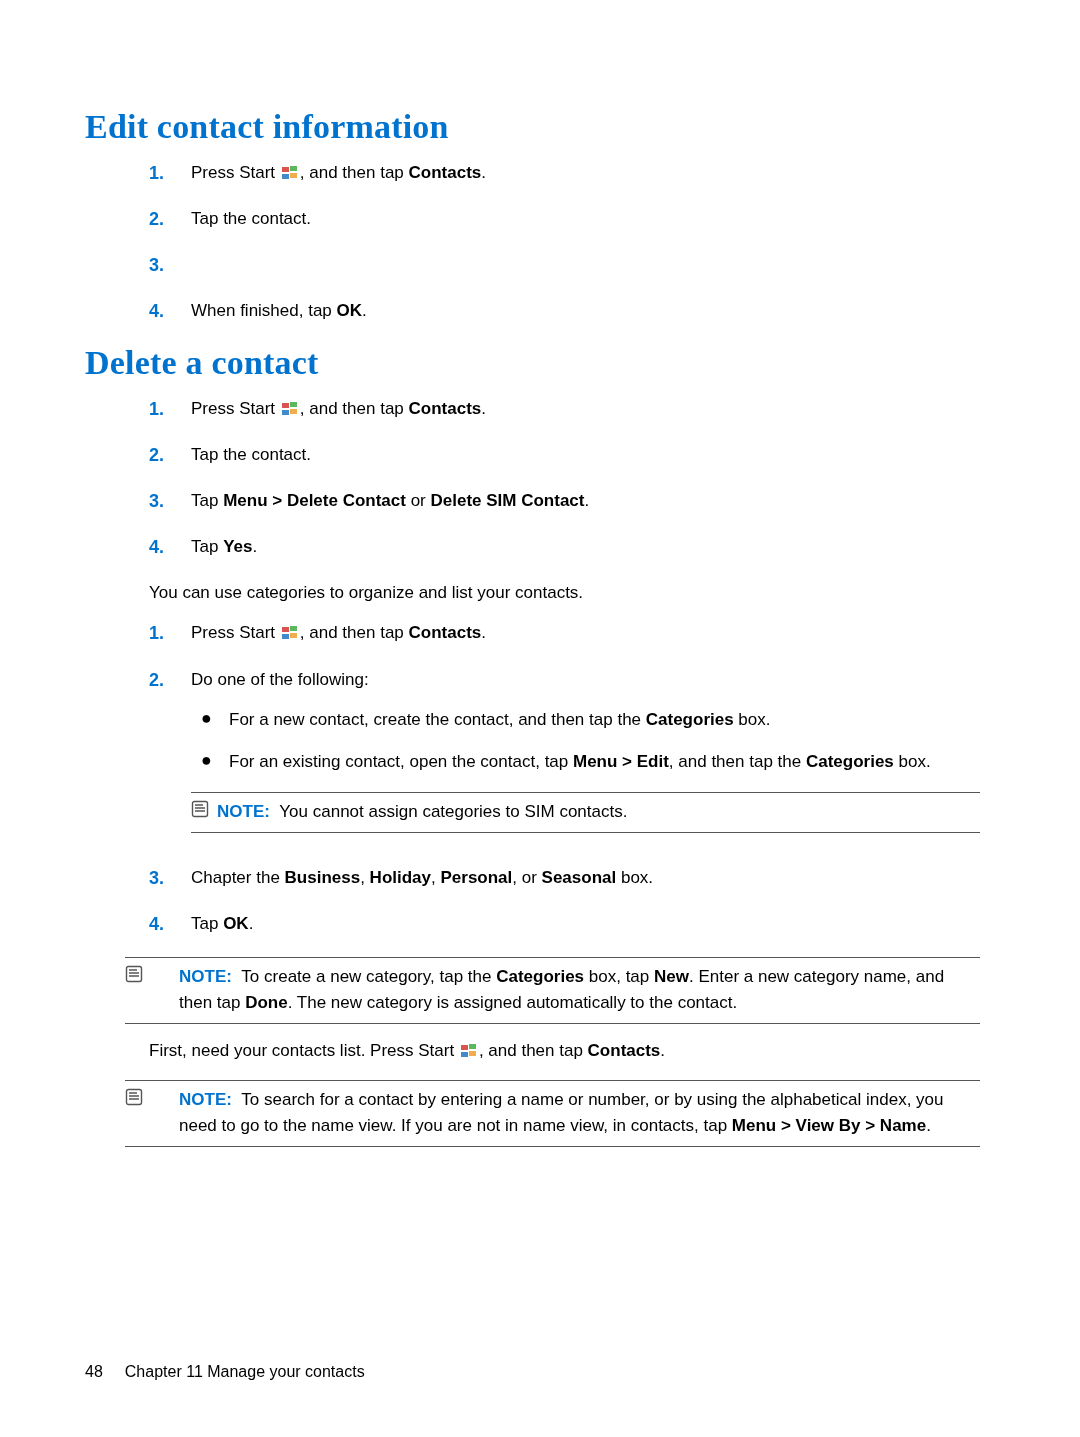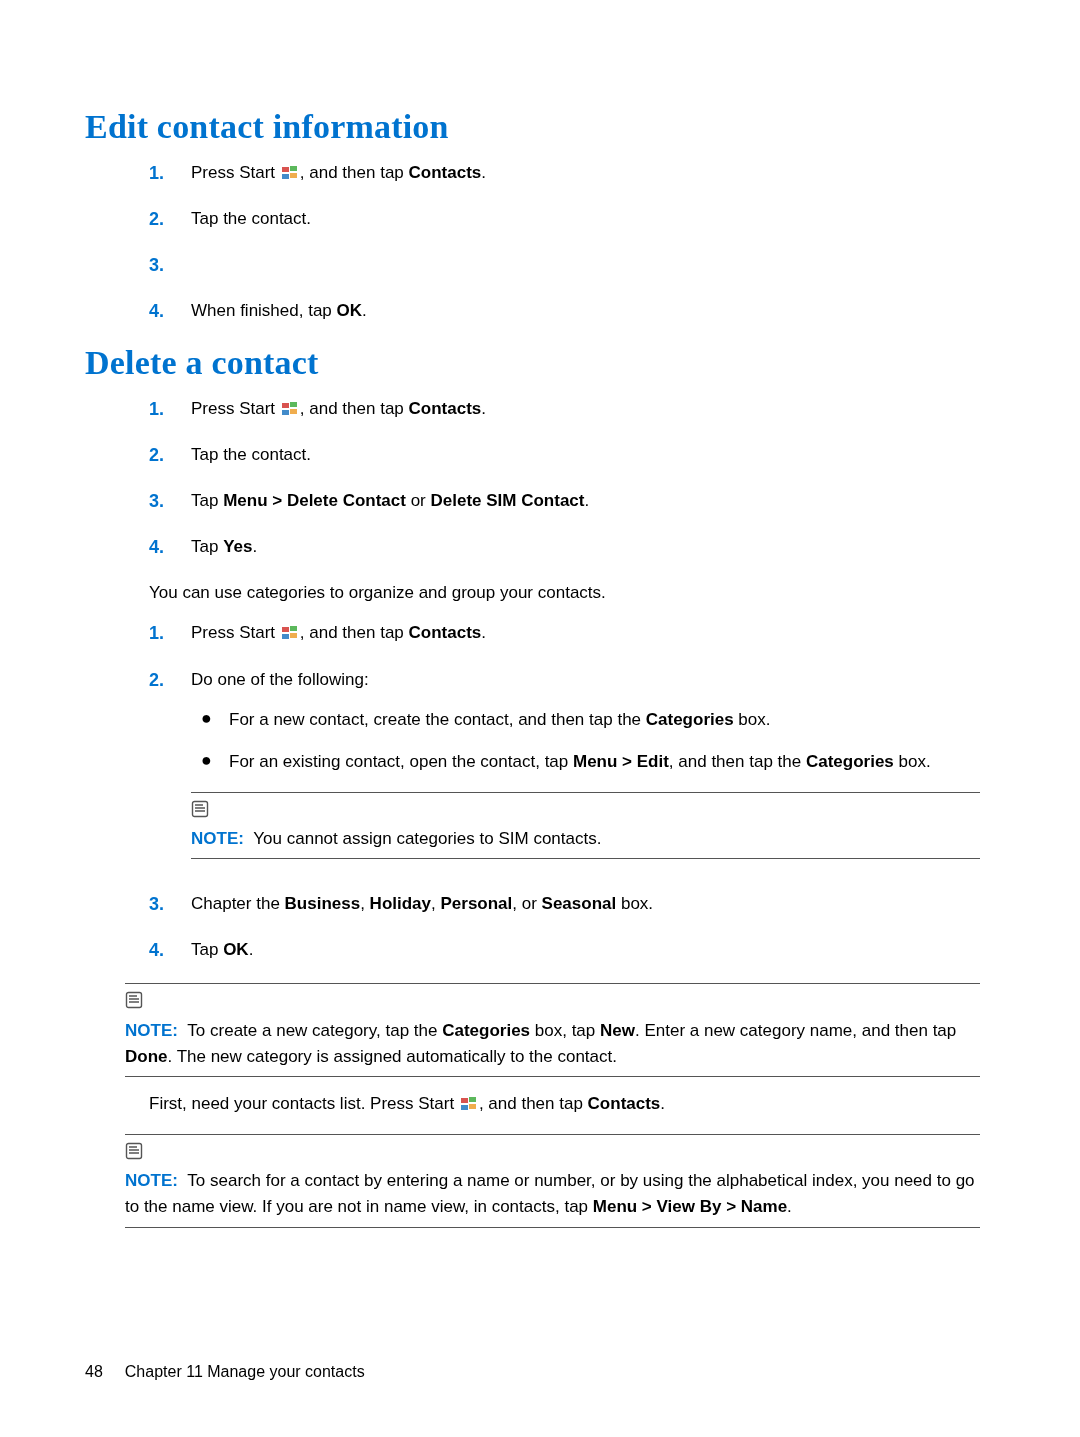--- a/index.html
+++ b/index.html
@@ -82,25 +82,25 @@
   }
   .note {
     border-top: 1px solid #555;
     border-bottom: 1px solid #555;
     padding: 6px 0 6px 0;
     margin: 8px 0 14px 0;
     font-size: 17px;
     line-height: 1.55;
     display: flex;
     align-items: flex-start;
-    flex-direction: column;
   }
   .note-outer {
     margin-left: 40px;
     margin-right: 0;
+    gap: 28px;
   }
   .note-inner {
     margin-left: 0;
     margin-top: 6px;
   }
   .note-icon {
     flex: 0 0 26px;
     width: 26px;
     padding-top: 1px;
   }
@@ -178,21 +178,21 @@
       </span>
     </li>
     <li>
       <span class="num">4.</span>
       <span class="step-body">
         <span>Tap </span><b>Yes</b><span>.</span>
       </span>
     </li>
   </ol>
 
-  <p class="intro">You can use categories to organize and group your contacts.</p>
+  <p class="intro">You can use categories to organize and list your contacts.</p>
   <ol class="steps">
     <li>
       <span class="num">1.</span>
       <span class="step-body">
         <span>Press Start </span><span class="winflag"><svg width="16" height="14" viewBox="0 0 16 14">
               <rect x="0" y="1" width="7" height="5" fill="#d9534f"></rect>
               <rect x="8" y="0" width="7" height="5" fill="#5cb85c"></rect>
               <rect x="0" y="8" width="7" height="5" fill="#428bca"></rect>
               <rect x="8" y="7" width="7" height="5" fill="#f0ad4e"></rect>
             </svg></span><span>, and then tap </span><b>Contacts</b><span>.</span>

